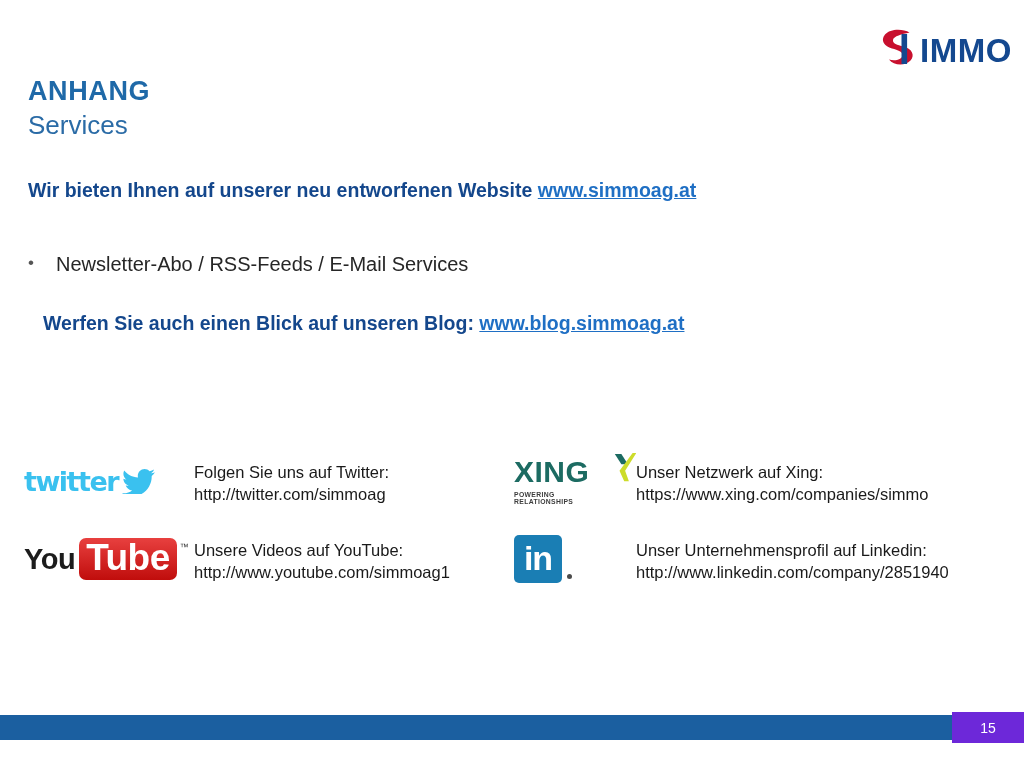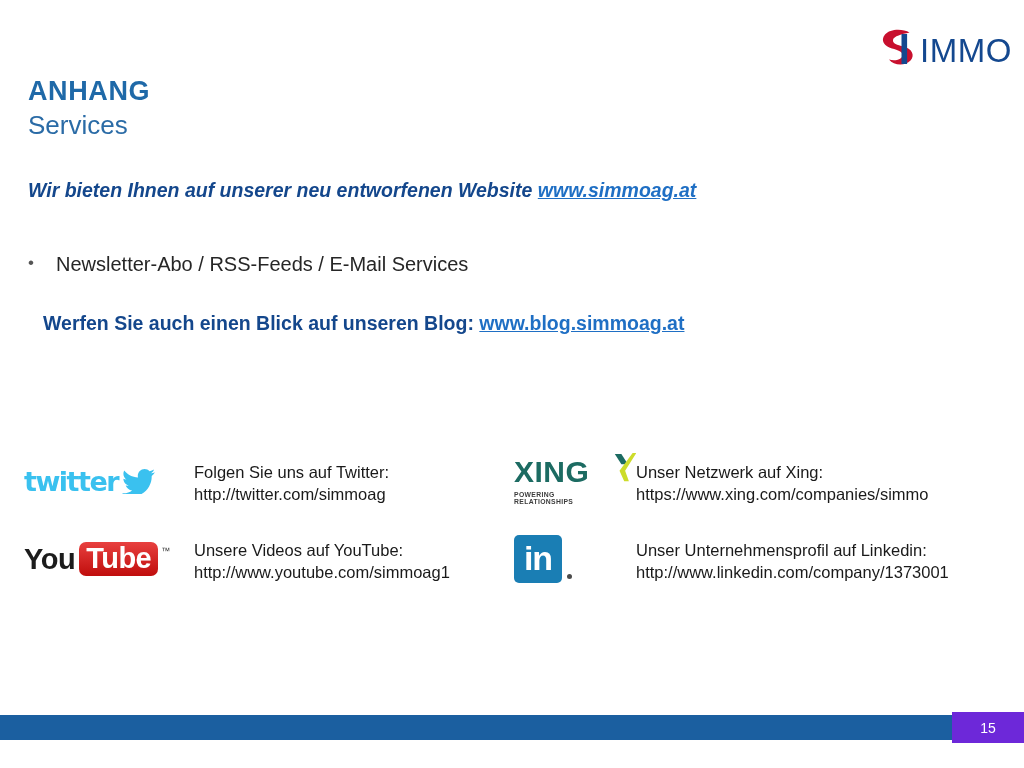--- a/index.html
+++ b/index.html
@@ -27,21 +27,21 @@
     align-items: center;
   }
   .logo-mark {
     width: 46px;
     height: 46px;
     flex: none;
     position: relative;
   }
   .logo-text {
     font-family: "Liberation Sans", sans-serif;
-    font-weight: normal;
+    font-weight: bold;
     font-size: 33px;
     letter-spacing: 0.5px;
     color: #14488f;
     line-height: 1;
     margin-left: -2px;
     margin-top: 4px;
   }
 
   
   .title-block {
@@ -68,21 +68,20 @@
   
   .lead {
     position: absolute;
     left: 28px;
     top: 178px;
     width: 930px;
     font-size: 19.5px;
     font-weight: bold;
     color: #14478c;
     line-height: 1.33;
-    font-style: italic;
   }
   .lead a, .bloglink a {
     color: #1f6fc4;
     text-decoration: underline;
   }
 
   .bullet-row {
     position: absolute;
     left: 28px;
     top: 251px;
@@ -189,21 +188,21 @@
   .yt-box {
     background: #cf1312;
     background: linear-gradient(#e8403f, #c00d0c);
     border-radius: 7px;
     padding: 1px 7px 3px 7px;
     margin-left: 4px;
   }
   .yt-tube {
     font-family: "Liberation Sans", sans-serif;
     font-weight: bold;
-    font-size: 29px;
+    font-size: 37px;
     color: #ffffff;
     line-height: 1.05;
     letter-spacing: -0.5px;
   }
   .yt-tm {
     font-size: 9px;
     color: #333;
     margin-left: 3px;
     align-self: flex-start;
     margin-top: 4px;
@@ -355,21 +354,21 @@
       <div class="logo-slot narrow">
         <div class="li-wrap">
           <div class="li-box">
             <div class="li-in">in</div>
           </div>
           <div class="li-dot"></div>
         </div>
       </div>
       <div class="social-text">
         <div>Unser Unternehmensprofil auf Linkedin:</div>
-        <div>http://www.linkedin.com/company/1373001</div>
+        <div>http://www.linkedin.com/company/2851940</div>
       </div>
     </div>
   </div>
 </div>
 
 <div class="footer-bar"></div>
 <div class="footer-pagebox">
   <span class="footer-pagenum">15</span>
 </div>
 

